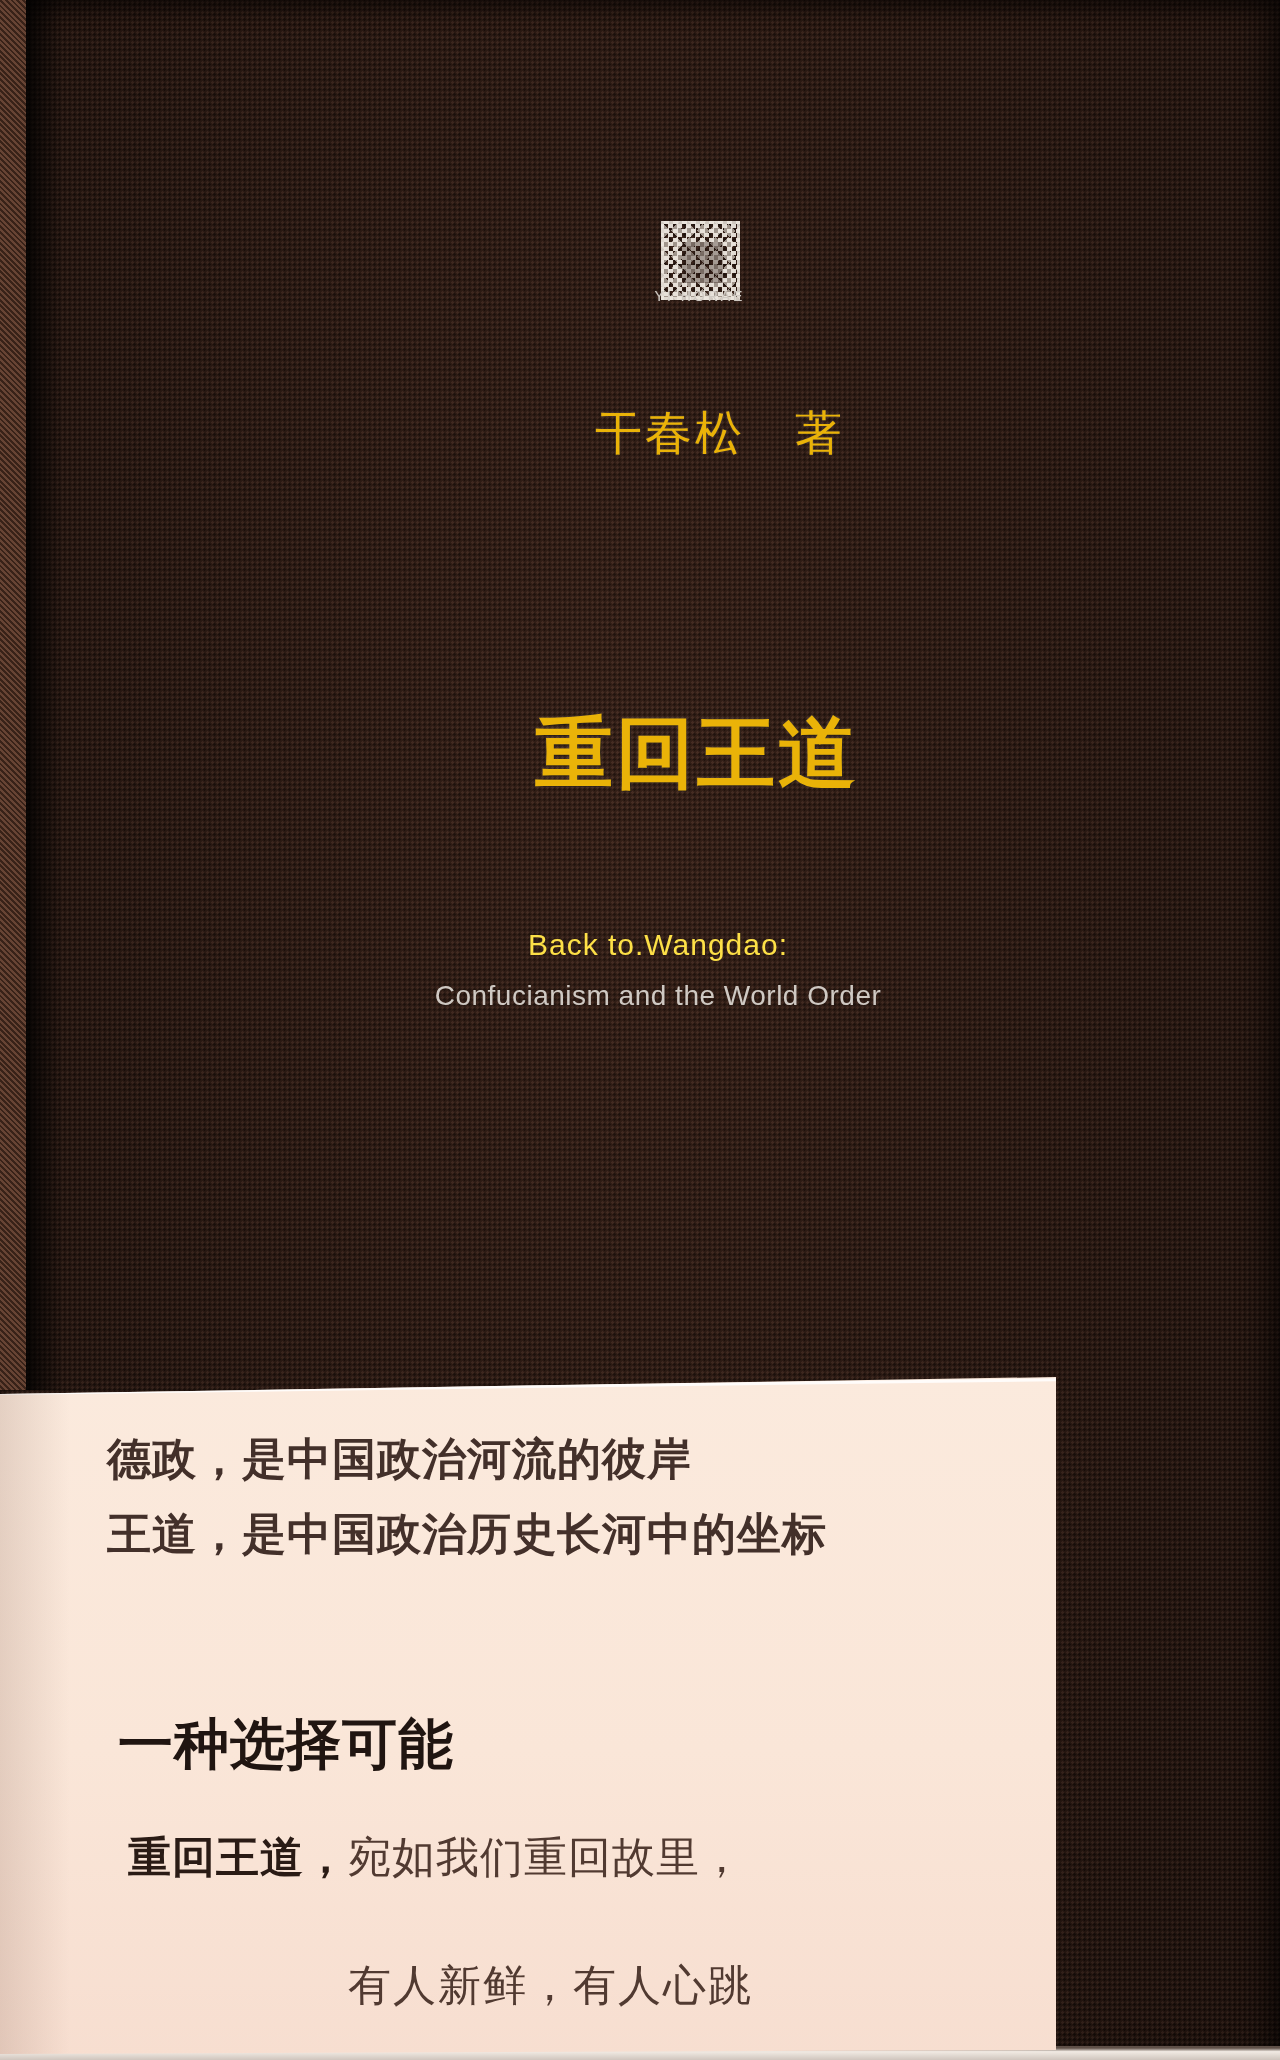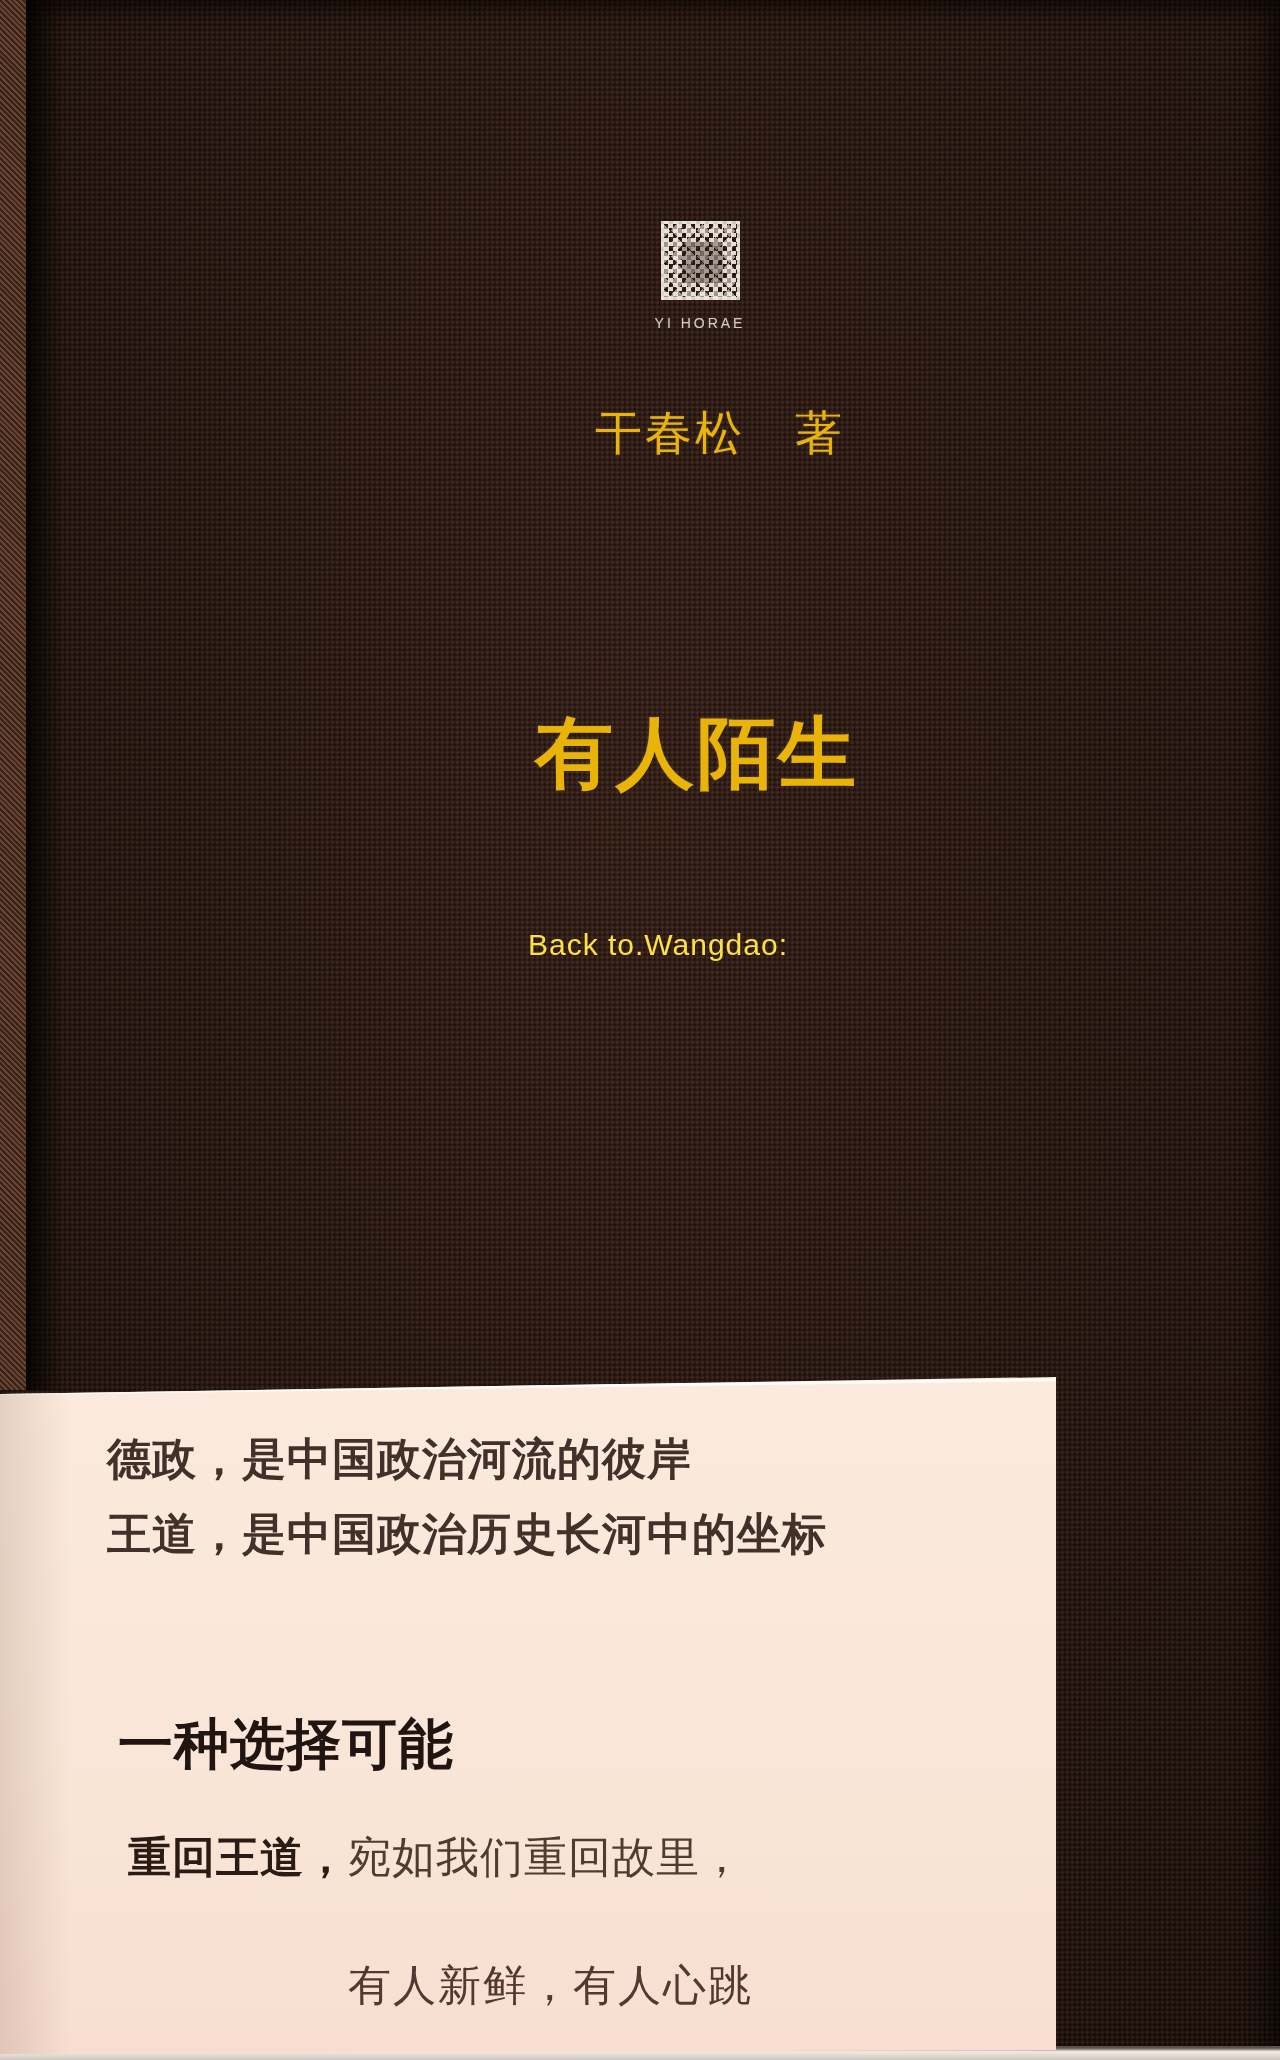--- a/index.html
+++ b/index.html
@@ -38,21 +38,21 @@
     border:3px solid rgba(235,229,221,0.85);
     box-sizing:border-box;
     background-image:
       repeating-conic-gradient(from 0deg, rgba(236,230,222,0.95) 0 25%, transparent 0 50%),
       repeating-conic-gradient(from 45deg, rgba(210,202,192,0.7) 0 25%, transparent 0 50%);
     background-size:9px 9px, 13px 13px;
     filter:blur(0.4px);
   }
   .seal-inner{position:absolute;inset:18px 14px 14px 18px;background:rgba(43,26,19,0.35);}
   .wordmark{
-    position:absolute;left:700px;top:315px;transform:translateX(-50%);
+    position:absolute;left:700px;top:288px;transform:translateX(-50%);
     font-size:14px;letter-spacing:3px;white-space:nowrap;
     color:#cfc9c2;text-shadow:0 0 1px rgba(255,255,255,0.3);
   }
   .author{
     position:absolute;left:595px;top:402px;
     font-family:"Liberation Serif","DejaVu Serif",serif;
     font-size:47px;letter-spacing:3px;white-space:nowrap;
   }
   .title{
     position:absolute;left:535px;top:702px;
@@ -128,24 +128,25 @@
   <div class="spine"></div>
   <div class="groove"></div>
 
   <div class="seal">
     <div class="seal-inner"></div>
   </div>
   <div class="wordmark silver">YI HORAE</div>
 
   <div class="author silver">干春松　著</div>
 
-  <div class="title silver">有人陌生</div>
+  <div class="title silver">重回王道</div>
 
 
   <div class="en1">Back to.Wangdao:</div>
+  <div class="en2">Confucianism and the World  Order</div>
 
   <div class="page-edge"></div>
 
   <div class="band">
     <div class="line tagline t1">德政，是中国政治河流的彼岸</div>
     <div class="line tagline t2">王道，是中国政治历史长河中的坐标</div>
     <div class="line headline h2">一种选择可能</div>
     <div class="line verse v1">
       <span class="lead">重回王道，</span><span>宛如我们重回故里，</span>
     </div>

